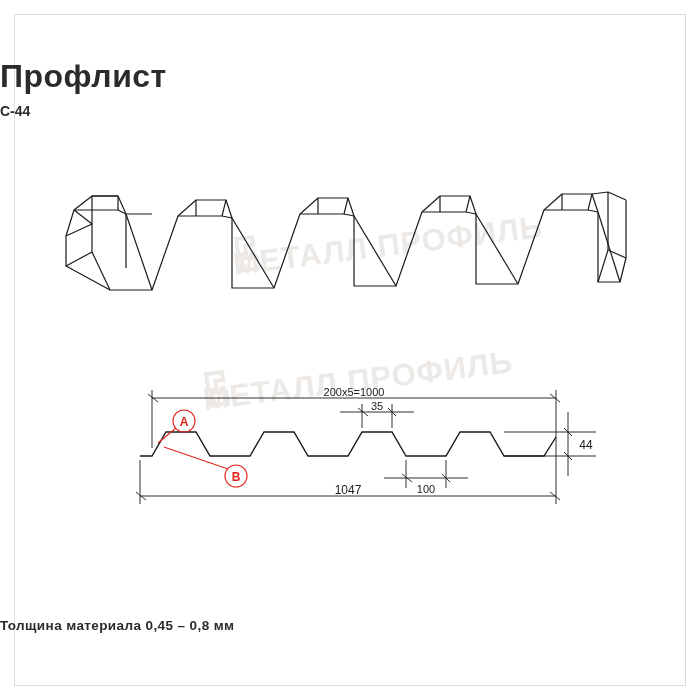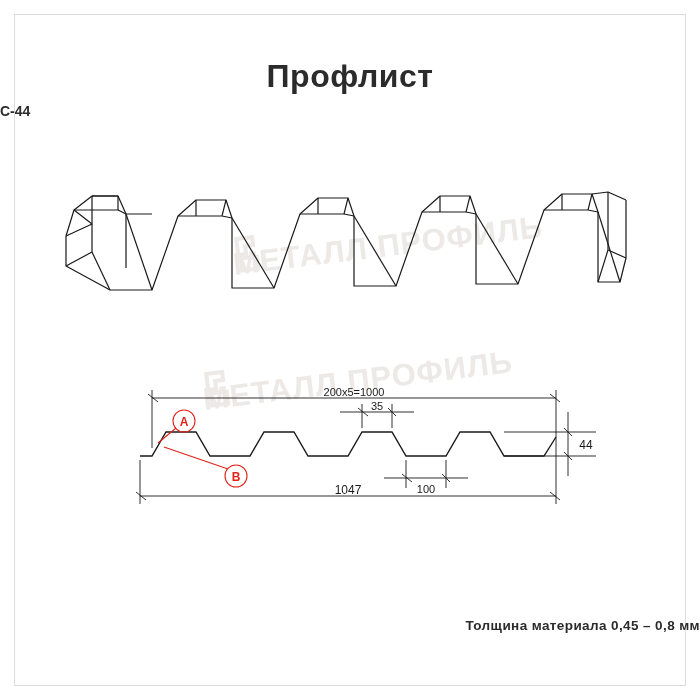--- a/index.html
+++ b/index.html
@@ -25,42 +25,42 @@
     height: 672px;
     border: 1px solid #dcdcdc;
     box-sizing: border-box;
     pointer-events: none;
   }
   .title {
     position: absolute;
     top: 58px;
     left: 0;
     width: 700px;
-    text-align: center;
+    text-align: left;
     font-size: 32px;
     font-weight: bold;
     color: #2b2b2b;
     letter-spacing: 0.5px;
   }
   .subtitle {
     position: absolute;
     top: 103px;
     left: 0;
     width: 700px;
     text-align: left;
     font-size: 14px;
     font-weight: bold;
     color: #2b2b2b;
   }
   .footnote {
     position: absolute;
     top: 618px;
     left: 0;
     width: 700px;
-    text-align: right;
+    text-align: left;
     font-size: 13.5px;
     font-weight: bold;
     color: #2b2b2b;
     letter-spacing: 0.4px;
   }
   .svg-layer {
     position: absolute;
     left: 0;
     top: 0;
     width: 700px;

